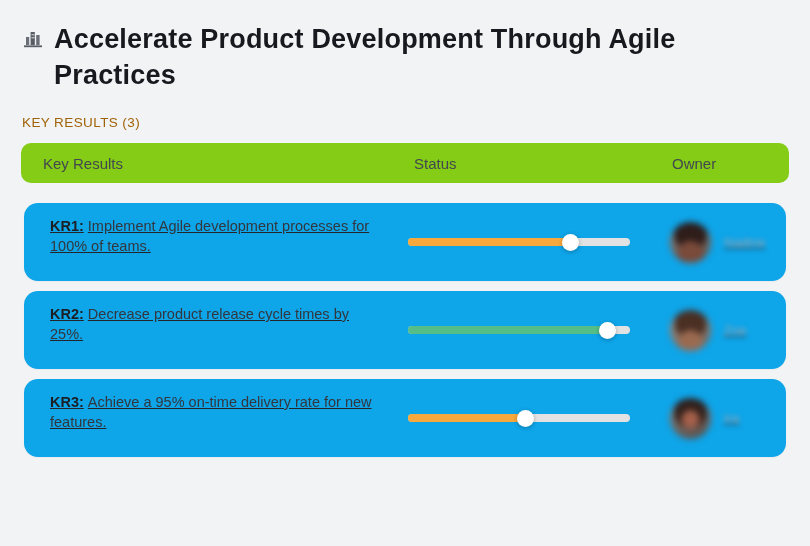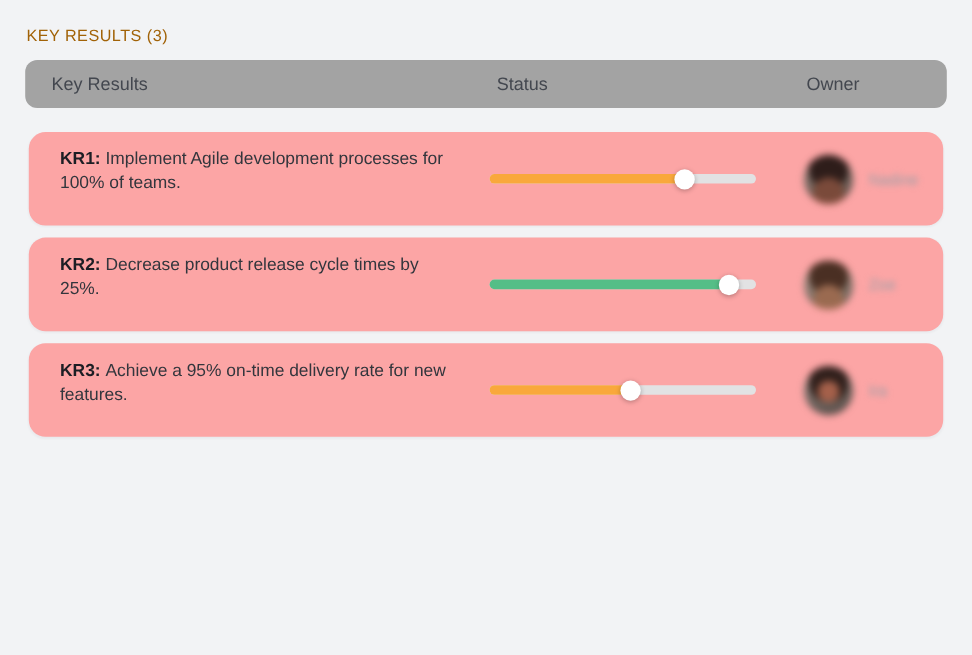--- a/index.html
+++ b/index.html
@@ -44,36 +44,37 @@
   .grid {
     display: grid;
     grid-template-columns: 384px 262px 1fr;
     align-items: center;
   }
 
   
   .table-header {
     margin-top: 13px;
     height: 40px;
-    background: #a3a3a3;
+    background: #84cc16;
     border-radius: 10px;
   }
   .th { font-size: 15px; color: #43474f; font-weight: 400; }
   .th-key { padding-left: 22px; }
   .th-status { padding-left: 9px; }
   .th-owner { padding-left: 5px; }
 
   
   .rows { margin-top: 20px; display: flex; flex-direction: column; gap: 10px; padding: 0 3px; }
   .row-card {
-    background: #fca5a5;
+    background: #0ea5e9;
     border-radius: 14px;
     height: 78px;
     box-shadow: 0 1px 2px rgba(30,34,48,0.04);
     cursor: pointer;
+    text-decoration: underline;
   }
   .row-card .grid-inner { height: 100%; }
   .kr-cell {
     align-self: start;
     padding: 13px 30px 0 26px;
     font-size: 14.5px; line-height: 20px; color: #33363d;
   }
   .kr-label { font-weight: 700; color: #1c1e24; margin-right: 4px; }
 
   
@@ -122,20 +123,35 @@
     font-size: 13px; color: #9aa0a8;
     filter: blur(2.5px);
   }
 </style>
 </head>
 <body>
 
 <div class="page">
 
 
+  <div class="title-row">
+    <span class="title-icon">
+      <svg width="22" height="20" viewBox="0 0 22 20" fill="none">
+        <rect x="4" y="8" width="3.2" height="8" fill="#6a6e76"></rect>
+        <rect x="8.6" y="3" width="4.2" height="13" fill="#585c64"></rect>
+        <rect x="14.2" y="6" width="3.4" height="10" fill="#6a6e76"></rect>
+        <rect x="2" y="16.4" width="18" height="1.8" fill="#585c64"></rect>
+        <rect x="9.7" y="5" width="0.9" height="1.4" fill="#f2f3f5"></rect>
+        <rect x="11.4" y="5" width="0.9" height="1.4" fill="#f2f3f5"></rect>
+        <rect x="9.7" y="8" width="0.9" height="1.4" fill="#f2f3f5"></rect>
+        <rect x="11.4" y="8" width="0.9" height="1.4" fill="#f2f3f5"></rect>
+      </svg>
+    </span>
+    <h1 class="page-title">Accelerate Product Development Through Agile Practices</h1>
+  </div>
 
   <div class="section-label">KEY RESULTS (3)</div>
 
   <div class="table-header grid">
     <span class="th th-key">Key Results</span>
     <span class="th th-status">Status</span>
     <span class="th th-owner">Owner</span>
   </div>
 
   <div class="rows">

